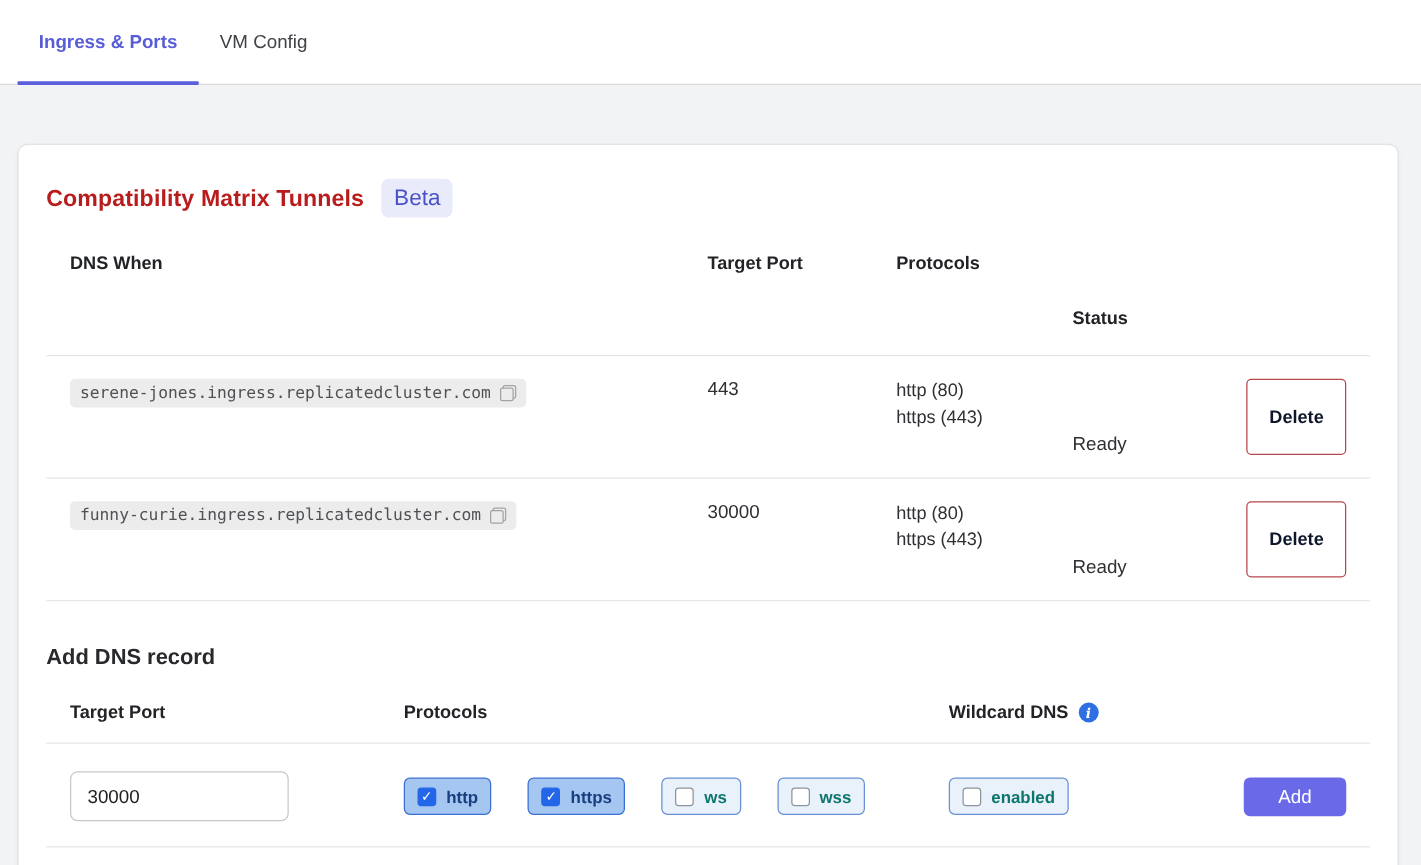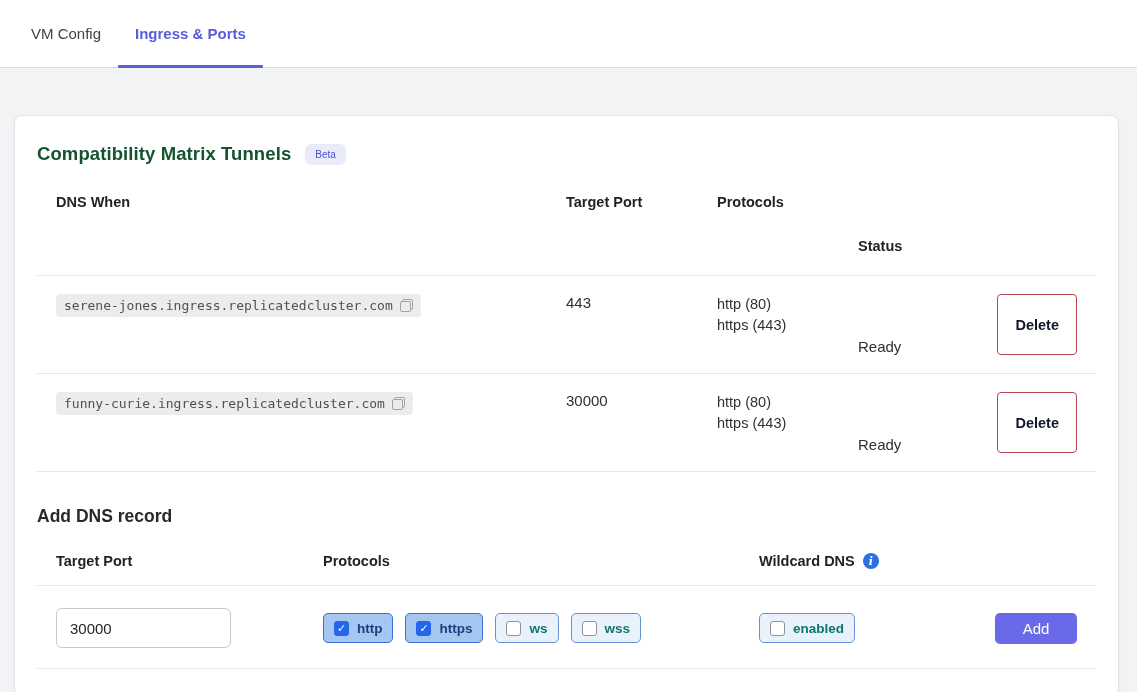--- a/index.html
+++ b/index.html
@@ -21,22 +21,22 @@
   .tab.active::after { content:""; position:absolute; left:0; right:0; bottom:-1px;
                        height:3px; background:#5b5fd9; border-radius:1px; }
 
   
   .card { width:1105px; margin:47px 0 0 14px; background:#fff;
           border:1px solid #e2e4e7; border-radius:8px;
           box-shadow:0 1px 3px rgba(0,0,0,.05);
           padding:27px 22px 26px; }
 
   .card-head { display:flex; align-items:center; gap:14px; }
-  .card-title { font-size:18.5px; font-weight:700; color:#14532d; letter-spacing:.1px; }
-  .beta-badge { background:#e9ebfb; color:#4a50c8; font-size:10px;
+  .card-title { font-size:18.5px; font-weight:700; color:#b91c1c; letter-spacing:.1px; }
+  .beta-badge { background:#e9ebfb; color:#4a50c8; font-size:18px;
                 padding:5px 10px; border-radius:6px; }
 
   
   .thead { display:flex; padding:29px 19px 21px; border-bottom:1px solid #e6e6e6;
            font-weight:700; font-size:14.5px; color:#212326; }
   .trow  { display:flex; padding:18px 19px;
            border-bottom:1px solid #e6e6e6; }
   .col-dns   { width:510px; }
   .col-port  { width:151px; }
   .col-proto { width:141px; }
@@ -78,42 +78,42 @@
   .wild-label { display:flex; align-items:center; gap:8px; }
   .info-icon { width:16px; height:16px; border-radius:50%; background:#2f6fe4;
                color:#fff; font-size:11px; font-weight:700; font-style:italic;
                font-family:"DejaVu Serif",serif; display:inline-flex;
                align-items:center; justify-content:center; cursor:pointer; }
 
   .port-input { width:175px; height:40px; border:1px solid #c6c9cd; border-radius:6px;
                 padding:0 13px; font-size:15px; color:#1e2023; font-family:inherit;
                 background:#fff; outline:none; }
 
-  .pill-group { display:flex; gap:12px; }
+  .pill-group { display:flex; gap:29px; }
   .pill { display:inline-flex; align-items:center; gap:8px; height:30px; padding:0 10px;
           border-radius:5px; border:1px solid #6790d6; background:#e9f1fb; cursor:pointer; }
   .pill .cb { width:15px; height:15px; border-radius:3px; background:#fff;
               border:1.5px solid #8d949b; display:inline-flex;
               align-items:center; justify-content:center; flex:none; }
   .pill .plabel { font-size:13.5px; font-weight:700; color:#0f766e; }
   .pill.checked { background:#a6c6f2; border-color:#3a70d2; }
   .pill.checked .cb { background:#2366e8; border-color:#2366e8; }
   .pill.checked .cb::after { content:"✓"; color:#fff; font-size:11px; font-weight:700; }
   .pill.checked .plabel { color:#18407e; }
 
   .add-btn { background:#6a6ae8; color:#fff; border:none; border-radius:5px;
              font-weight:400; font-size:15px; width:82px; height:31px;
              cursor:pointer; font-family:inherit; }
 </style>
 </head>
 <body>
 
 <div class="topbar">
+  <div class="tab active">Ingress &amp; Ports</div>
   <div class="tab">VM Config</div>
-  <div class="tab active">Ingress &amp; Ports</div>
 </div>
 
 <div class="card">
 
   <div class="card-head">
     <span class="card-title">Compatibility Matrix Tunnels</span>
     <span class="beta-badge">Beta</span>
   </div>
 
   <div>

